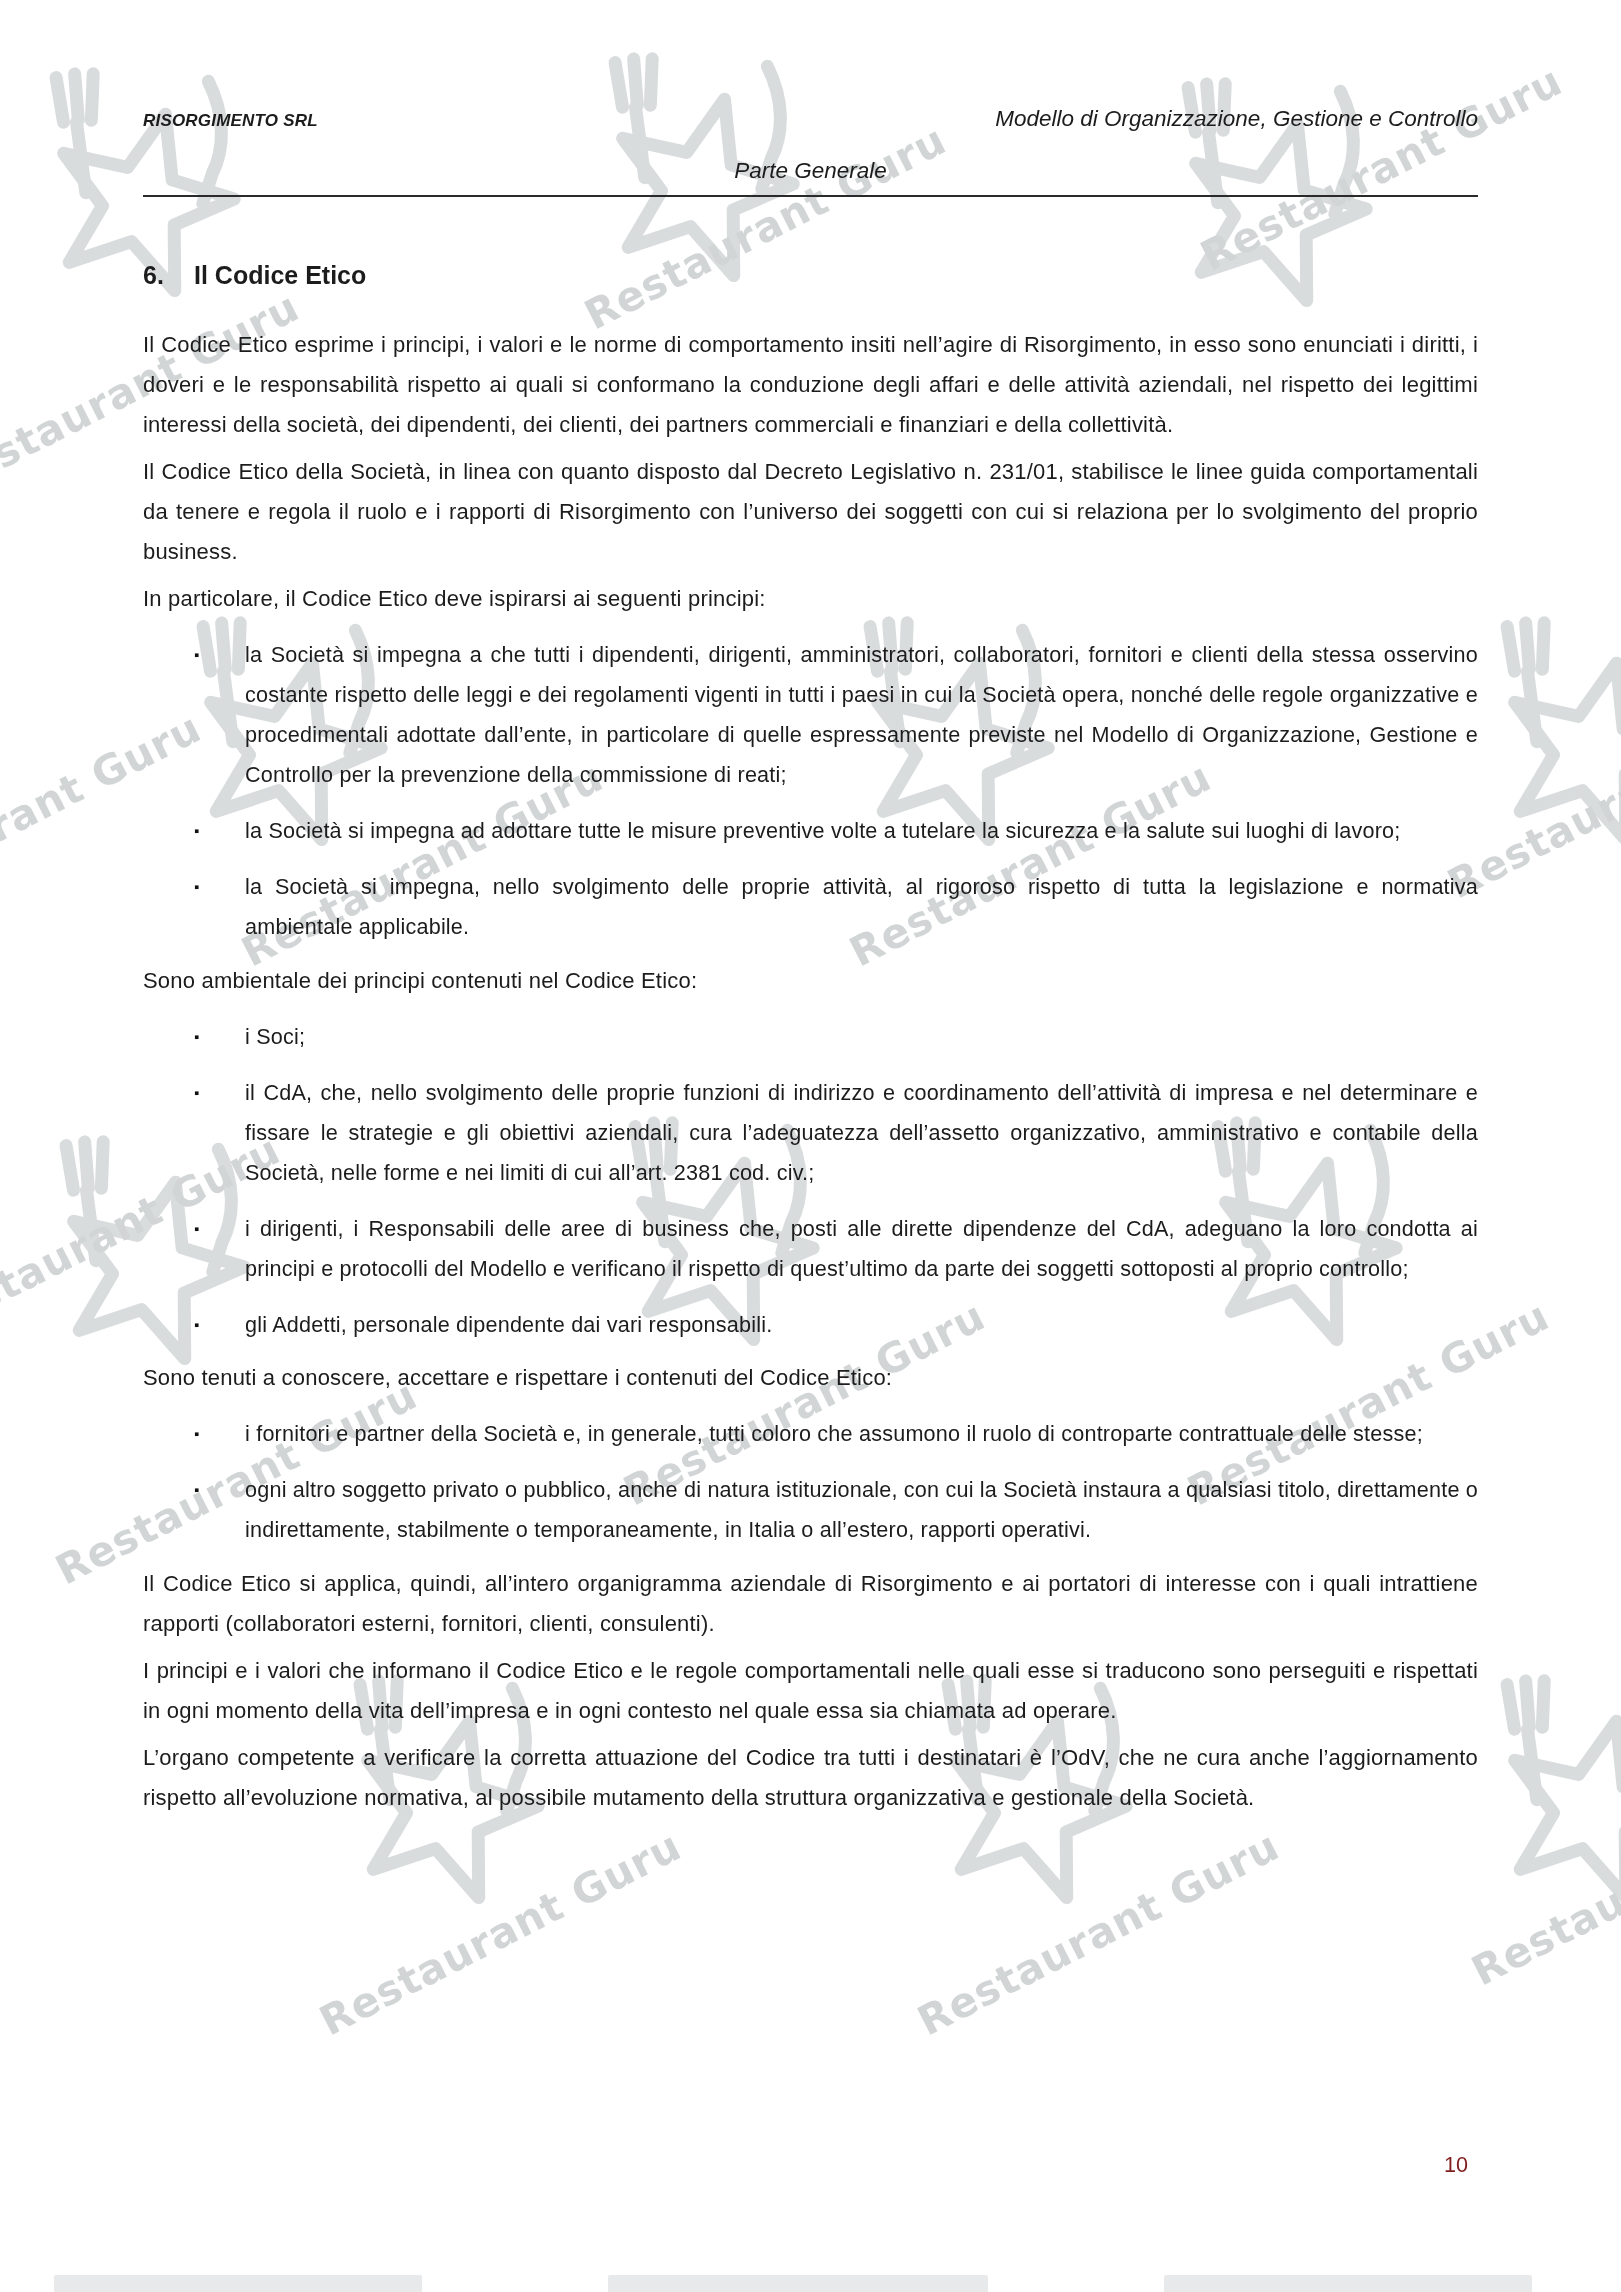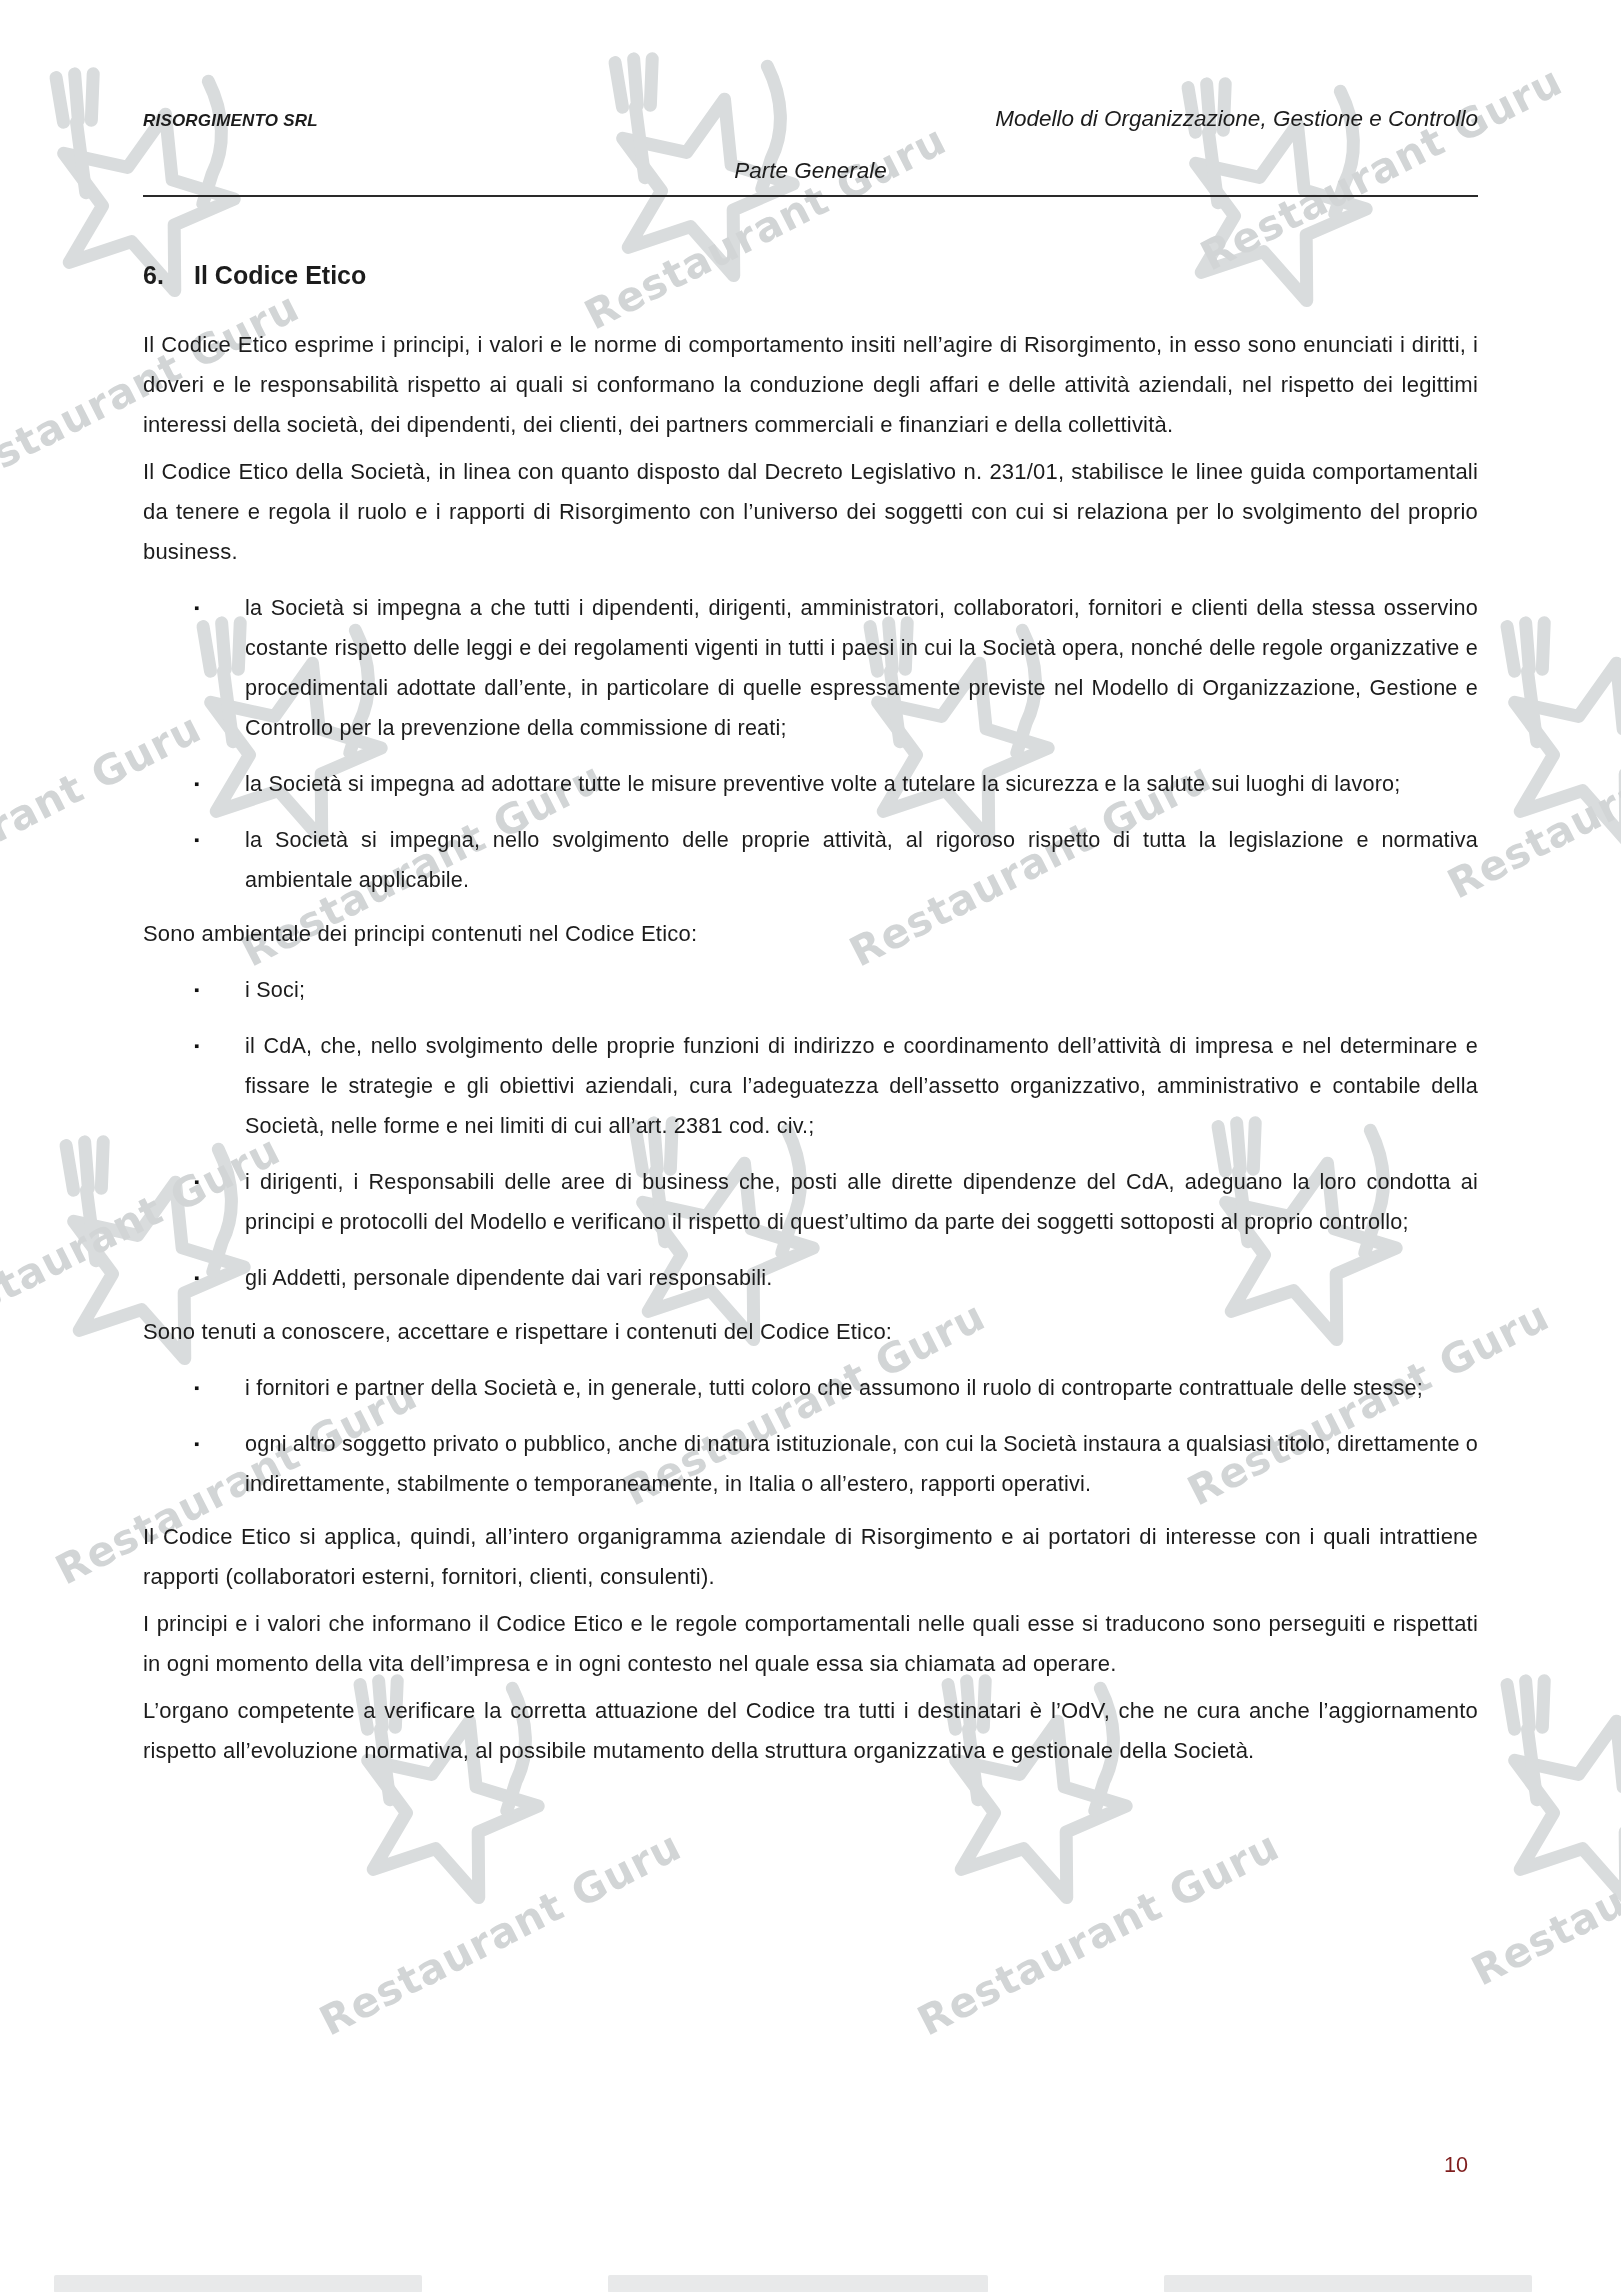--- a/index.html
+++ b/index.html
@@ -154,20 +154,21 @@
     </div>
 
     <h2 class="section-heading"><span class="sec-num">6.</span><span>Il Codice Etico</span></h2>
 
     <div class="body-text">
 
       <p>Il Codice Etico esprime i principi, i valori e le norme di comportamento insiti nell’agire di Risorgimento, in esso sono enunciati i diritti, i doveri e le responsabilità rispetto ai quali si conformano la conduzione degli affari e delle attività aziendali, nel rispetto dei legittimi interessi della società, dei dipendenti, dei clienti, dei partners commerciali e finanziari e della collettività.</p>
 
       <p>Il Codice Etico della Società, in linea con quanto disposto dal Decreto Legislativo n. 231/01, stabilisce le linee guida comportamentali da tenere e regola il ruolo e i rapporti di Risorgimento con l’universo dei soggetti con cui si relaziona per lo svolgimento del proprio business.</p>
 
+      <p>In particolare, il Codice Etico deve ispirarsi ai seguenti principi:</p>
 
       <ul class="square-list">
         <li>la Società si impegna a che tutti i dipendenti, dirigenti, amministratori, collaboratori, fornitori e clienti della stessa osservino costante rispetto delle leggi e dei regolamenti vigenti in tutti i paesi in cui la Società opera, nonché delle regole organizzative e procedimentali adottate dall’ente, in particolare di quelle espressamente previste nel Modello di Organizzazione, Gestione e Controllo per la prevenzione della commissione di reati;</li>
         <li>la Società si impegna ad adottare tutte le misure preventive volte a tutelare la sicurezza e la salute sui luoghi di lavoro;</li>
         <li>la Società si impegna, nello svolgimento delle proprie attività, al rigoroso rispetto di tutta la legislazione e normativa ambientale applicabile.</li>
       </ul>
 
       <p>Sono ambientale dei principi contenuti nel Codice Etico:</p>
 
       <ul class="square-list">

